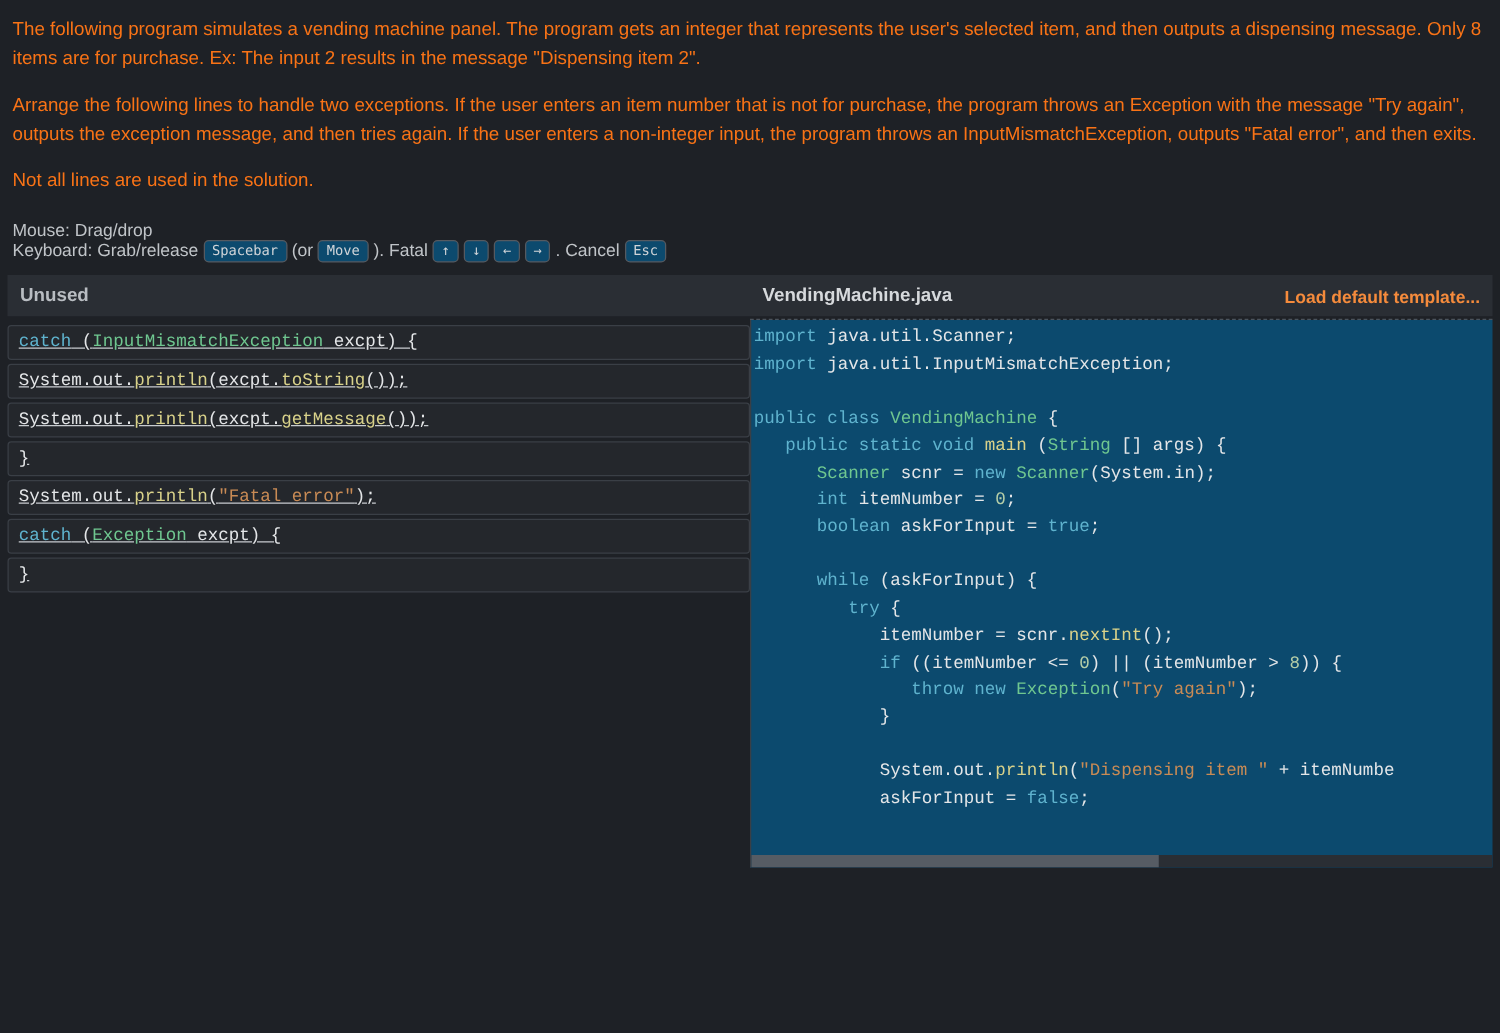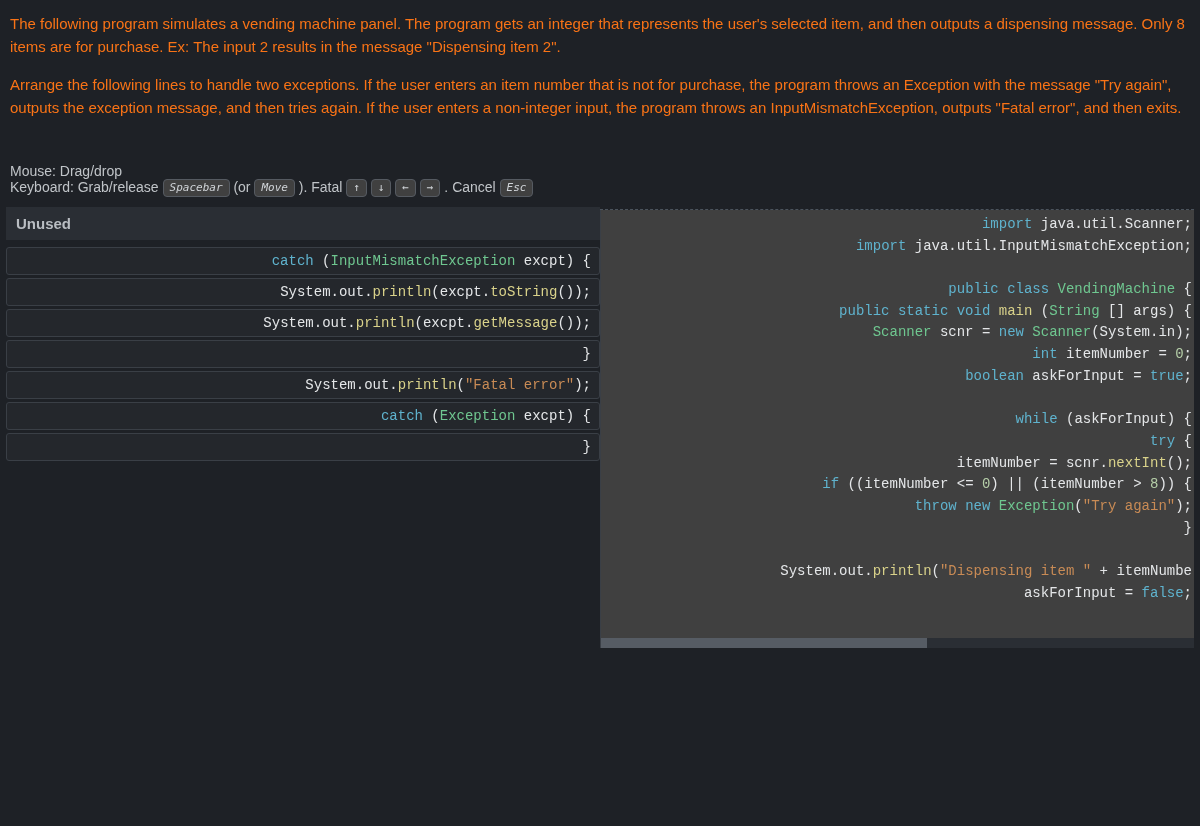--- a/index.html
+++ b/index.html
@@ -15,40 +15,37 @@
   .instructions {
     padding: 12px 10px 6px 10px;
     line-height: 1.55;
     color: #f97316;
   }
   .instructions p { margin-bottom: 14px; }
   .controls {
     padding: 0 10px 10px 10px;
     font-size: 14px;
     color: #c0c4c8;
-    margin-top: 24px;
   }
   .kbd {
     display: inline-block;
     border: 1px solid #555a61;
     border-radius: 4px;
     padding: 0 6px;
     font-size: 11px;
     font-family: Consolas, monospace;
-    background: #404040;
+    background: #0c4a6e;
     color: #d0d4d8;
     line-height: 16px;
     vertical-align: 1px;
-    font-style: italic;
   }
   .arrowkbd { min-width: 18px; text-align: center; }
   .panels {
     display: flex;
     padding: 0 6px;
-    text-align: right;
   }
   .panel {
     flex: 1 1 0;
     min-width: 0;
   }
   .panel-header {
     background: #2a2e34;
     padding: 8px 10px;
     font-weight: 600;
     color: #b9bdc2;
@@ -60,35 +57,35 @@
   .loadlink {
     color: #f58b3c;
     font-weight: 600;
     font-size: 14px;
     cursor: pointer;
   }
   .dashed-sep {
     border-top: 1px dashed #4b535c;
     margin-top: 2px;
   }
-  .blocklist { padding: 4px 0 0 0; }
+  .blocklist { padding: 4px 0 0 0; text-decoration: underline; }
   .codeblock {
     background: #24272c;
     border: 1px solid #3a3f46;
     border-radius: 3px;
     padding: 5px 8px;
     margin: 3px 0;
     font-family: Consolas, "Courier New", monospace;
     font-size: 14px;
     color: #e4e6e8;
     cursor: grab;
     white-space: pre;
   }
   .code-editor {
-    background: #404040;
+    background: #0c4a6e;
     font-family: Consolas, "Courier New", monospace;
     font-size: 14px;
     padding: 4px 2px 0 2px;
     white-space: pre;
     color: #e4e6e8;
     line-height: 1.55;
     border-left: 1px solid #3a3f46;
     overflow: hidden;
     position: relative;
   }
@@ -111,20 +108,21 @@
   .str { color: #c98b55; }     
   .fn  { color: #d9d28a; }     
   .num { color: #b5cea8; }
 </style>
 </head>
 <body>
 
 <div class="instructions">
   <p>The following program simulates a vending machine panel. The program gets an integer that represents the user's selected item, and then outputs a dispensing message. Only 8 items are for purchase. Ex: The input 2 results in the message "Dispensing item 2".</p>
   <p>Arrange the following lines to handle two exceptions. If the user enters an item number that is not for purchase, the program throws an Exception with the message "Try again", outputs the exception message, and then tries again. If the user enters a non-integer input, the program throws an InputMismatchException, outputs "Fatal error", and then exits.</p>
+  <p>Not all lines are used in the solution.</p>
 </div>
 
 <div class="controls">
   <div>Mouse: Drag/drop</div>
   <div>
     <span>Keyboard: Grab/release</span>
     <span class="kbd">Spacebar</span>
     <span>(or</span>
     <span class="kbd">Move</span>
     <span>).</span>
@@ -150,20 +148,24 @@
       <div class="codeblock">System.out.<span class="fn">println</span>(excpt.<span class="fn">toString</span>());</div>
       <div class="codeblock">System.out.<span class="fn">println</span>(excpt.<span class="fn">getMessage</span>());</div>
       <div class="codeblock">}</div>
       <div class="codeblock">System.out.<span class="fn">println</span>(<span class="str">"Fatal error"</span>);</div>
       <div class="codeblock"><span class="kw">catch</span> (<span class="typ">Exception</span> excpt) {</div>
       <div class="codeblock">}</div>
     </div>
   </div>
 
   <div class="panel">
+    <div class="panel-header">
+      <span class="filename">VendingMachine.java</span>
+      <span class="loadlink">Load default template...</span>
+    </div>
     <div class="dashed-sep"></div>
     <div class="code-editor"><span class="kw">import</span><span> java.util.Scanner;</span>
 <span class="kw">import</span><span> java.util.InputMismatchException;</span>
 
 <span class="kw">public class</span><span class="typ"> VendingMachine</span><span> {</span>
 <span class="kw">   public static void</span><span class="fn"> main</span><span> (</span><span class="typ">String</span><span> [] args) {</span>
 <span>      </span><span class="typ">Scanner</span><span> scnr = </span><span class="kw">new</span><span class="typ"> Scanner</span><span>(System.in);</span>
 <span>      </span><span class="kw">int</span><span> itemNumber = </span><span class="num">0</span><span>;</span>
 <span>      </span><span class="kw">boolean</span><span> askForInput = </span><span class="kw">true</span><span>;</span>
 

